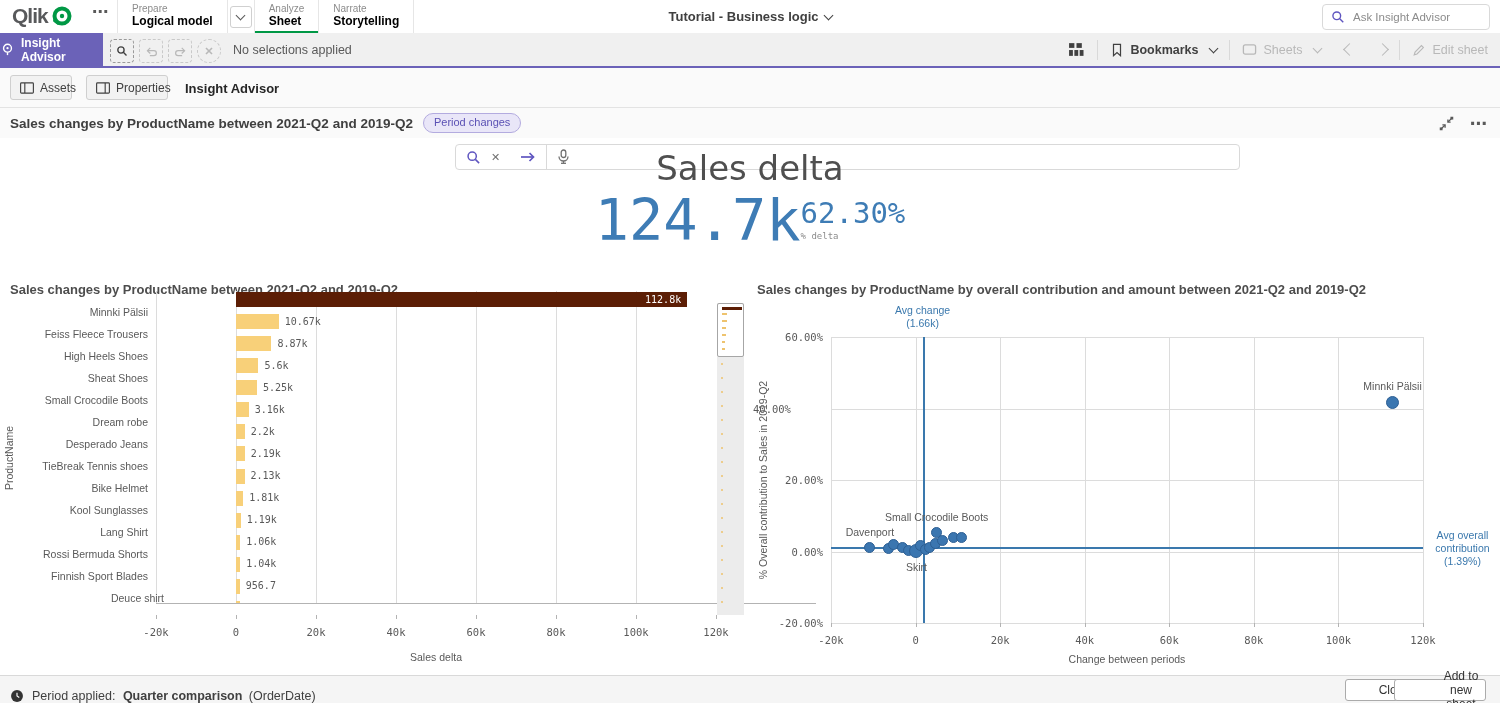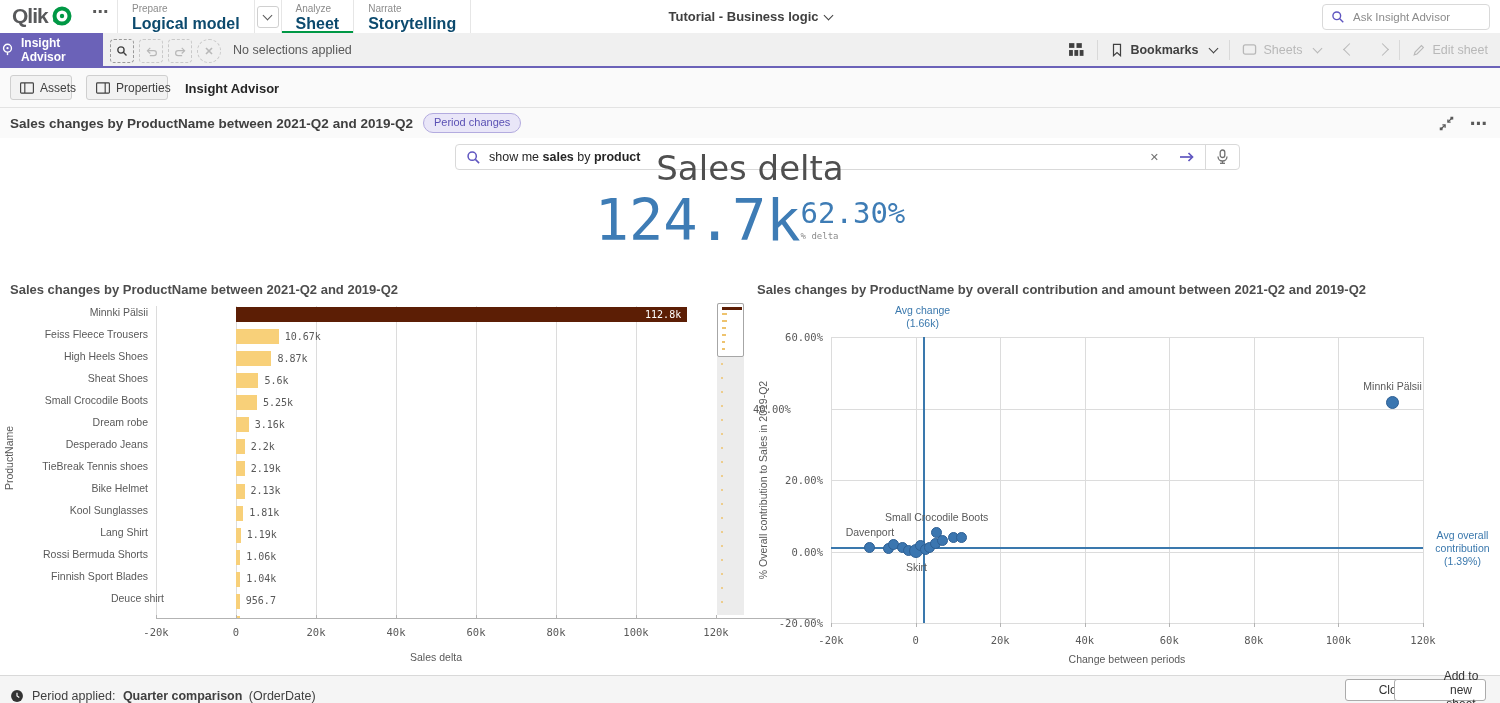--- a/index.html
+++ b/index.html
@@ -9,21 +9,21 @@
   svg{display:block;}
   
   .topnav{position:absolute;left:0;top:0;width:1500px;height:33px;background:#fff;border-bottom:1px solid #e6e6e6;}
   .logo{position:absolute;left:12px;top:4px;display:flex;align-items:center;gap:2px;cursor:pointer;}
   .logo-text{font-size:21px;font-weight:bold;color:#58595b;letter-spacing:-1px;}
   .more-dots{position:absolute;left:92px;top:2px;font-size:16px;color:#595959;font-weight:bold;cursor:pointer;}
   .tabs{position:absolute;left:117px;top:0;height:33px;display:flex;border-left:1px solid #e6e6e6;}
   .tab{position:relative;padding:3px 14px 0 14px;border-right:1px solid #e6e6e6;display:flex;align-items:flex-start;cursor:pointer;}
   .tab-inner{display:flex;flex-direction:column;line-height:1.15;}
   .tab-sec{font-size:10px;color:#8c8c8c;}
-  .tab-label{font-size:16px;font-weight:bold;color:#0c4a6e;}
+  .tab-label{font-size:12px;font-weight:bold;color:#000000;}
   .tab.active::after{content:"";position:absolute;left:0;right:0;bottom:-1px;height:3px;background:#009845;}
   .tab-dd{position:relative;width:26px;border-right:1px solid #e6e6e6;display:flex;align-items:center;justify-content:center;cursor:pointer;}
   .tab-dd .box{width:20px;height:20px;border:1px solid #d0d0d0;border-radius:3px;display:flex;align-items:center;justify-content:center;background:#fff;}
   .chev{display:inline-block;width:6px;height:6px;border-right:1.5px solid currentColor;border-bottom:1.5px solid currentColor;transform:rotate(45deg);margin:0 0 2px 6px;}
   .app-title{position:absolute;left:0;right:0;top:0;height:33px;display:flex;align-items:center;justify-content:center;font-size:13px;font-weight:bold;color:#404040;cursor:pointer;}
   .gsearch{position:absolute;right:10px;top:4px;width:150px;height:24px;border:1px solid #d9d9d9;border-radius:4px;background:#fff;display:flex;align-items:center;padding:0 8px;gap:6px;}
   .gsearch input{border:none;outline:none;font-size:11.5px;color:#404040;width:110px;font-family:inherit;background:transparent;}
   .gsearch input::placeholder{color:#8c8c8c;}
   
   .toolbar{position:absolute;left:0;top:33px;width:1500px;height:35px;background:#f0f0f0;border-bottom:2px solid #6b62b8;box-sizing:border-box;}
@@ -69,21 +69,21 @@
   .vgrid{position:absolute;top:0;bottom:0;width:1px;background:#dcdcdc;}
   .hgrid{position:absolute;left:0;right:0;height:1px;background:#dcdcdc;}
   .refv{position:absolute;top:0;bottom:0;width:2px;background:#3a78ad;}
   .refh{position:absolute;left:0;right:0;height:2px;background:#3a78ad;}
   .ticklabel{position:absolute;transform:translateX(-50%);font-family:"DejaVu Sans Mono",monospace;font-size:10.5px;color:#595959;white-space:nowrap;}
   .tickmark{position:absolute;width:1px;height:4px;background:#b3b3b3;}
   .axis-label{position:absolute;font-size:10.5px;color:#595959;text-align:center;white-space:nowrap;}
   .rot{transform:rotate(-90deg);}
   
   .bar-chart{position:absolute;left:0;top:280px;width:752px;height:395px;}
-  .bar-plot{position:absolute;left:156px;top:26px;width:660px;height:312px;border-bottom:1px solid #b3b3b3;overflow:hidden;}
+  .bar-plot{position:absolute;left:156px;top:11px;width:660px;height:312px;border-bottom:1px solid #b3b3b3;overflow:hidden;}
   .bar{position:absolute;height:15px;}
   .val-label{position:absolute;font-family:"DejaVu Sans Mono",monospace;font-size:10px;color:#595959;white-space:nowrap;}
   .val-label.inside{color:#fff;}
   .cat-label{position:absolute;left:0;width:148px;text-align:right;font-size:10.5px;color:#595959;white-space:nowrap;}
   .minimap{position:absolute;left:717px;top:23px;width:27px;height:312px;background:#ececec;}
   .mm-viewport{position:absolute;left:0;top:0;width:25px;height:52px;background:#fff;border:1px solid #a6a6a6;border-radius:2px;}
   .mm-dash{position:absolute;background:#eec36e;}
   
   .scatter-chart{position:absolute;left:753px;top:280px;width:747px;height:400px;}
   .scatter-plot{position:absolute;left:78px;top:57px;width:592px;height:286px;}
@@ -256,21 +256,20 @@
       <span>Properties</span>
     </div>
     <div class="sh-title">Insight Advisor</div>
     <div class="qsearch">
       <span>
         <svg width="15" height="15" viewBox="0 0 16 16">
             <circle cx="6.6" cy="6.6" r="4.4" fill="none" stroke="#5f55c0" stroke-width="1.6"></circle>
             <line x1="10" y1="10" x2="14" y2="14" stroke="#5f55c0" stroke-width="1.6"></line>
           </svg>
       </span>
-      <span class="qtext"><span>show me </span><span class="bold">sales</span><span> by </span><span class="bold">product</span></span>
       <span class="qclear">✕</span>
       <span class="qgo">
         <svg width="16" height="12" viewBox="0 0 16 12">
             <line x1="1" y1="6" x2="13" y2="6" stroke="#5f55c0" stroke-width="1.7"></line>
             <path d="M9.5 2 L13.5 6 L9.5 10" fill="none" stroke="#5f55c0" stroke-width="1.7"></path>
           </svg>
       </span>
       <span class="qdiv"></span>
       <span class="qmic">
         <svg width="13" height="16" viewBox="0 0 13 16">

